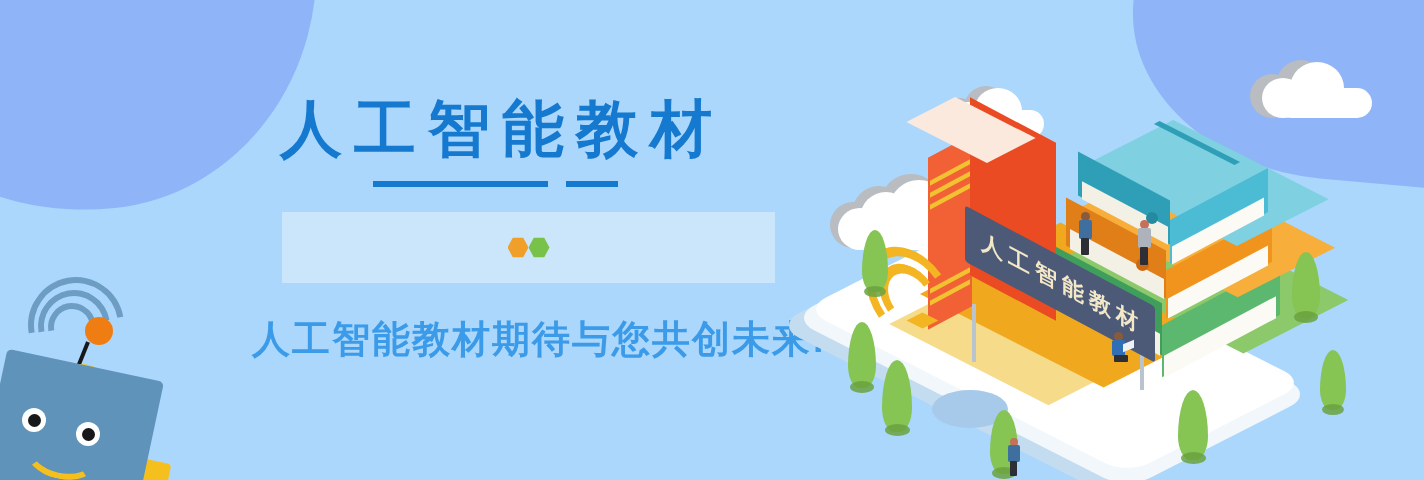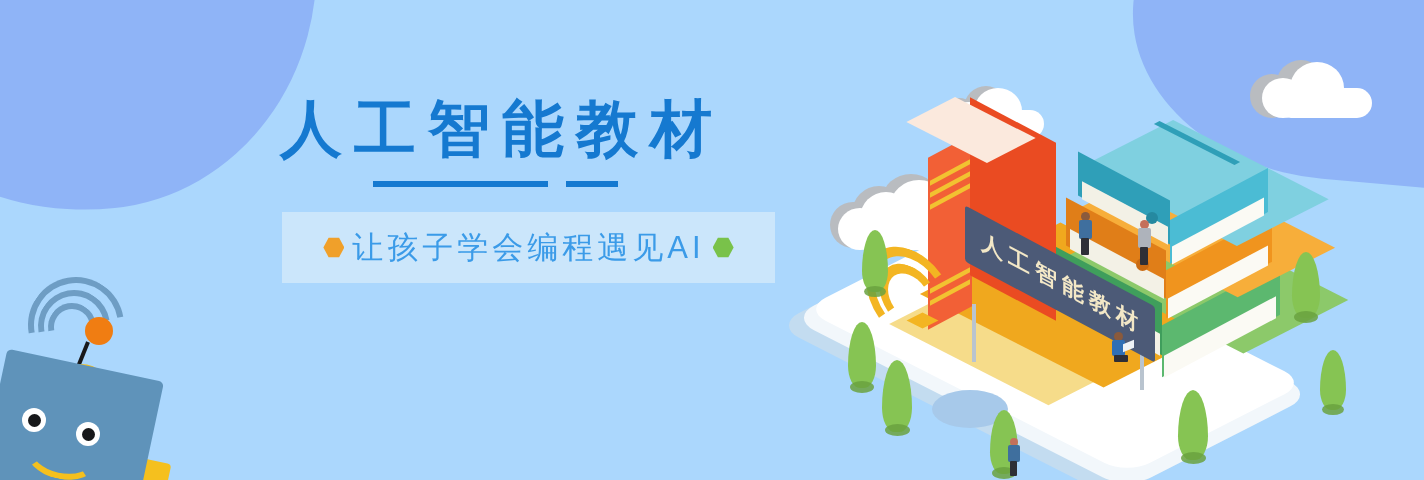--- a/index.html
+++ b/index.html
@@ -194,24 +194,24 @@
     <div class="title">人工智能教材</div>
 
     <div class="divider">
       <div class="bar-long"></div>
       <div class="bar-gap"></div>
       <div class="bar-short"></div>
     </div>
 
     <div class="subtitle-band">
       <span class="hexagon hex-orange"></span>
-      <span class="subtitle-text">让孩子学会编程遇见AI</span>
       <span class="hexagon hex-green"></span>
     </div>
 
+    <div class="tagline">人工智能教材期待与您共创未来!</div>
   </div>
 
   <div class="robot">
     <div class="wifi-arc arc1"></div>
     <div class="wifi-arc arc2"></div>
     <div class="wifi-arc arc3"></div>
     <div class="antenna-stick"></div>
     <div class="antenna-ball"></div>
     <div class="robot-dome"></div>
     <div class="robot-body"></div>

